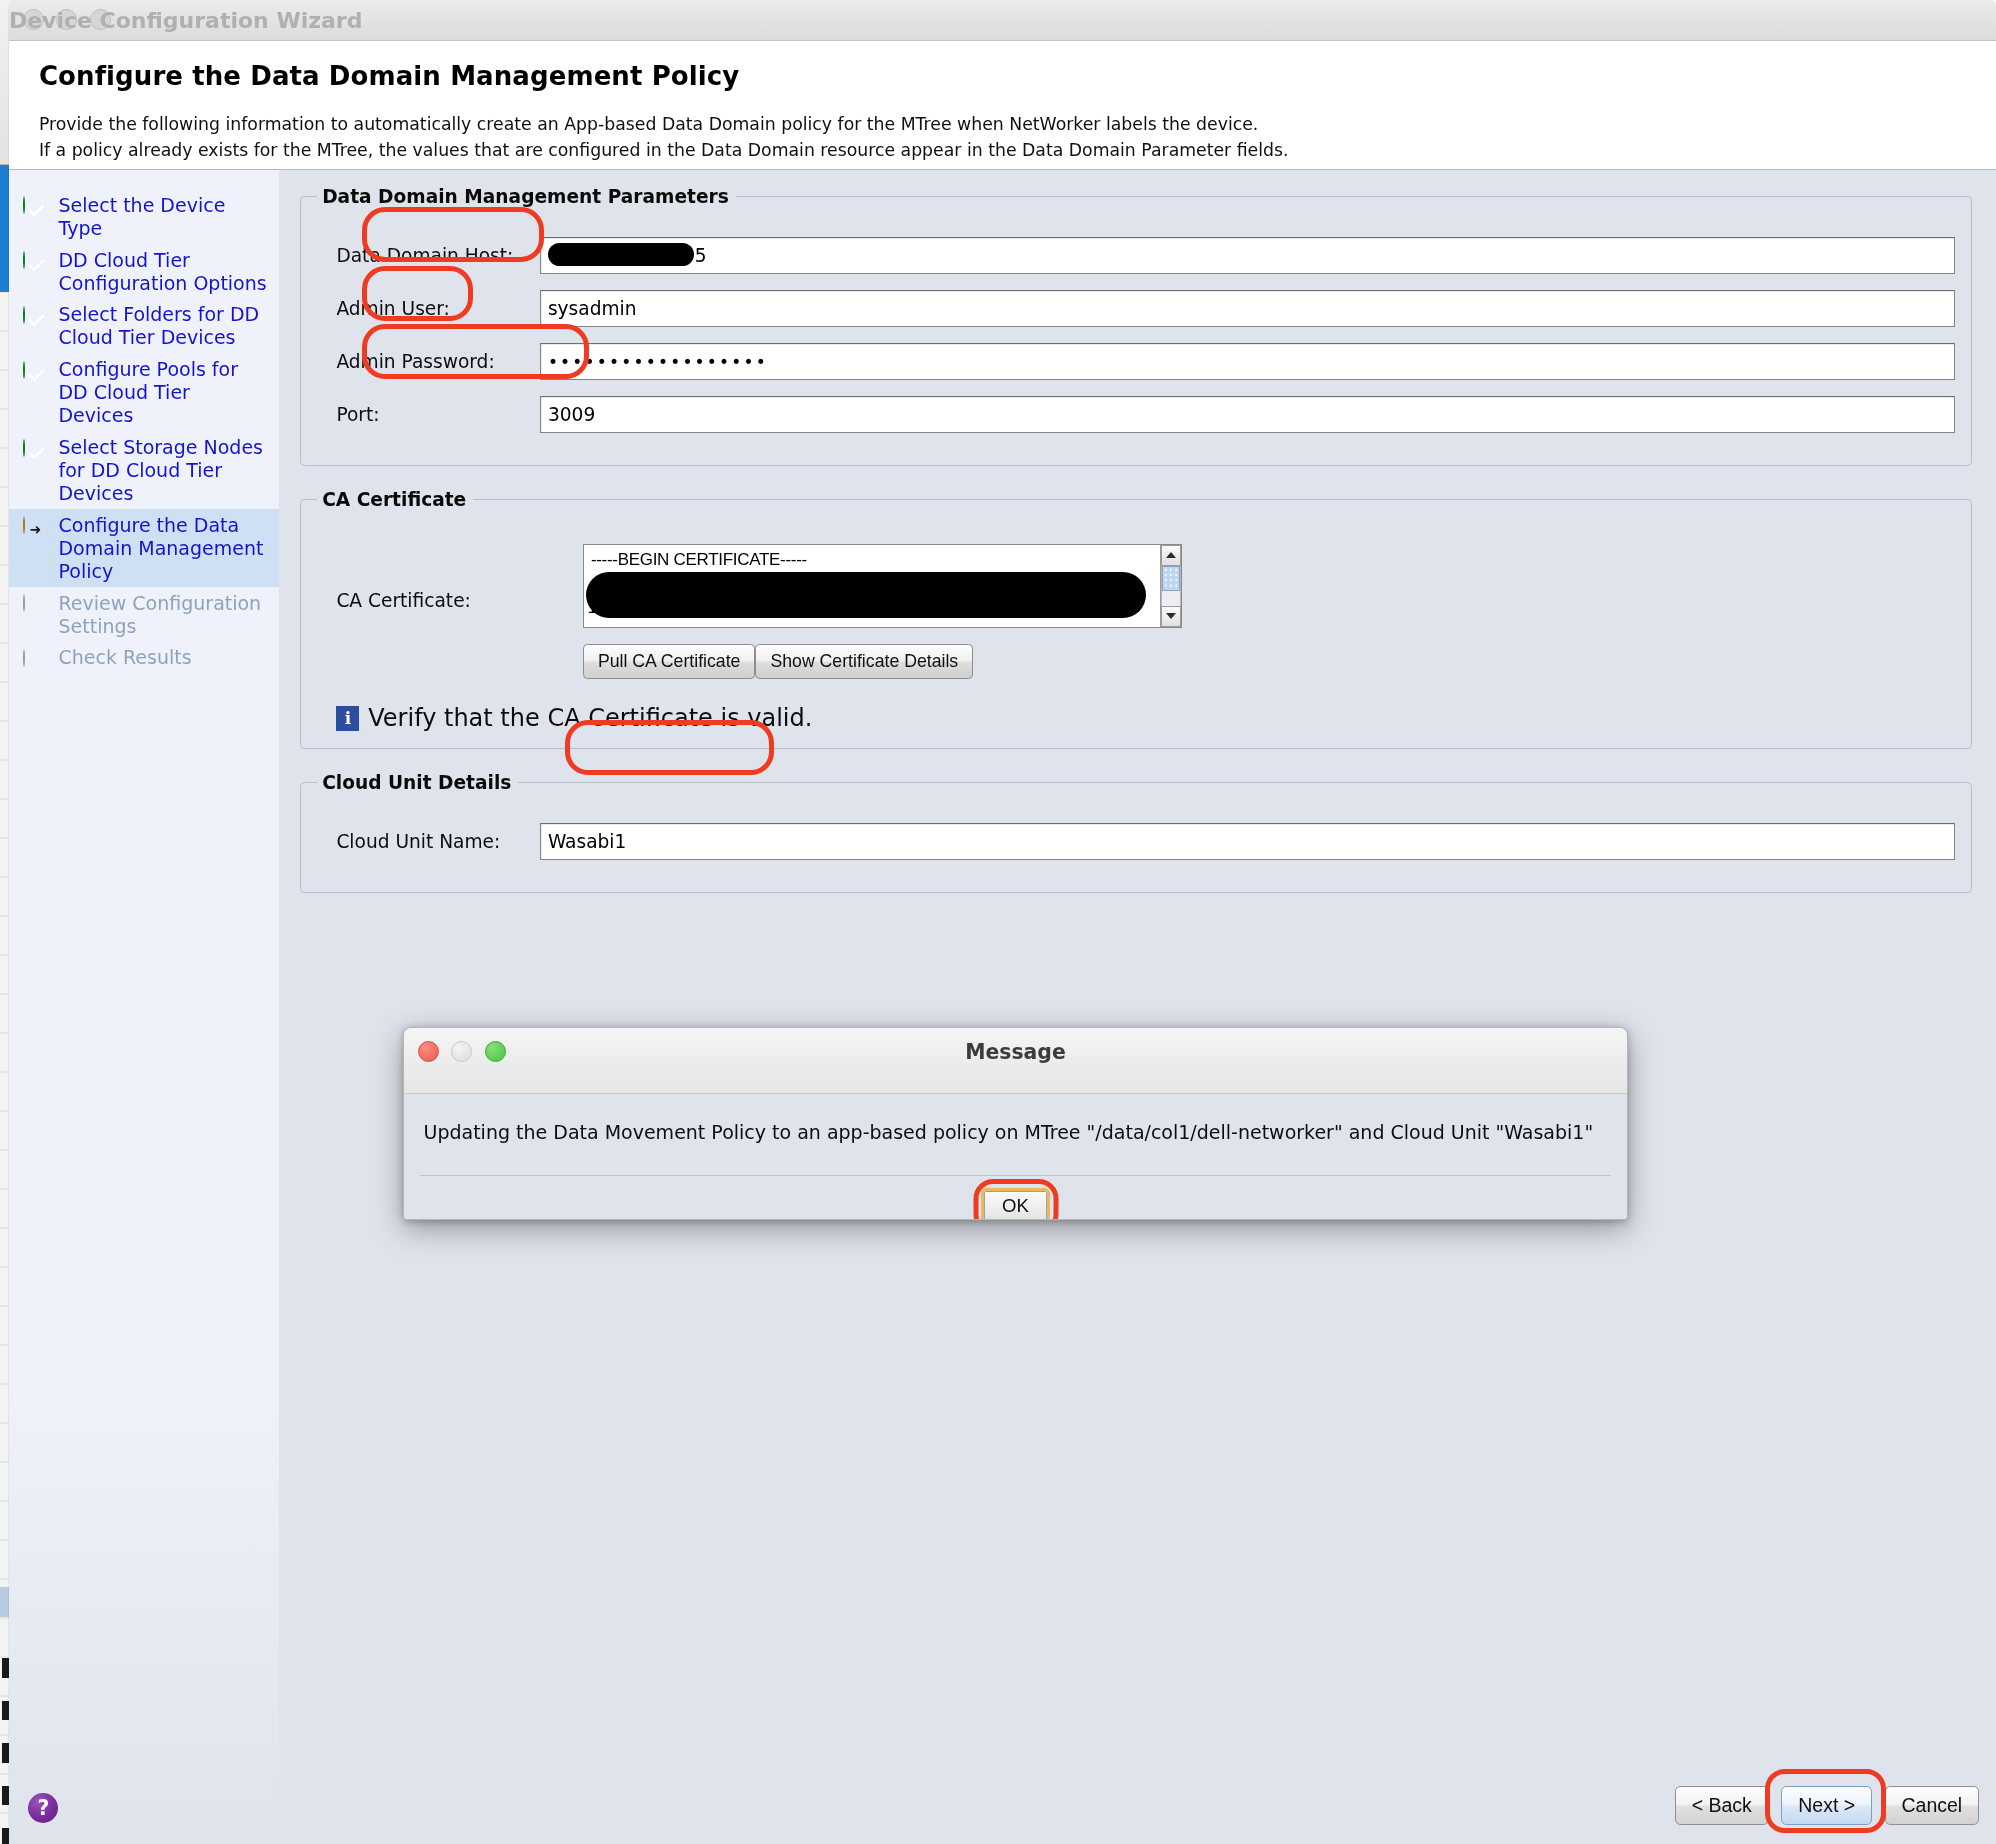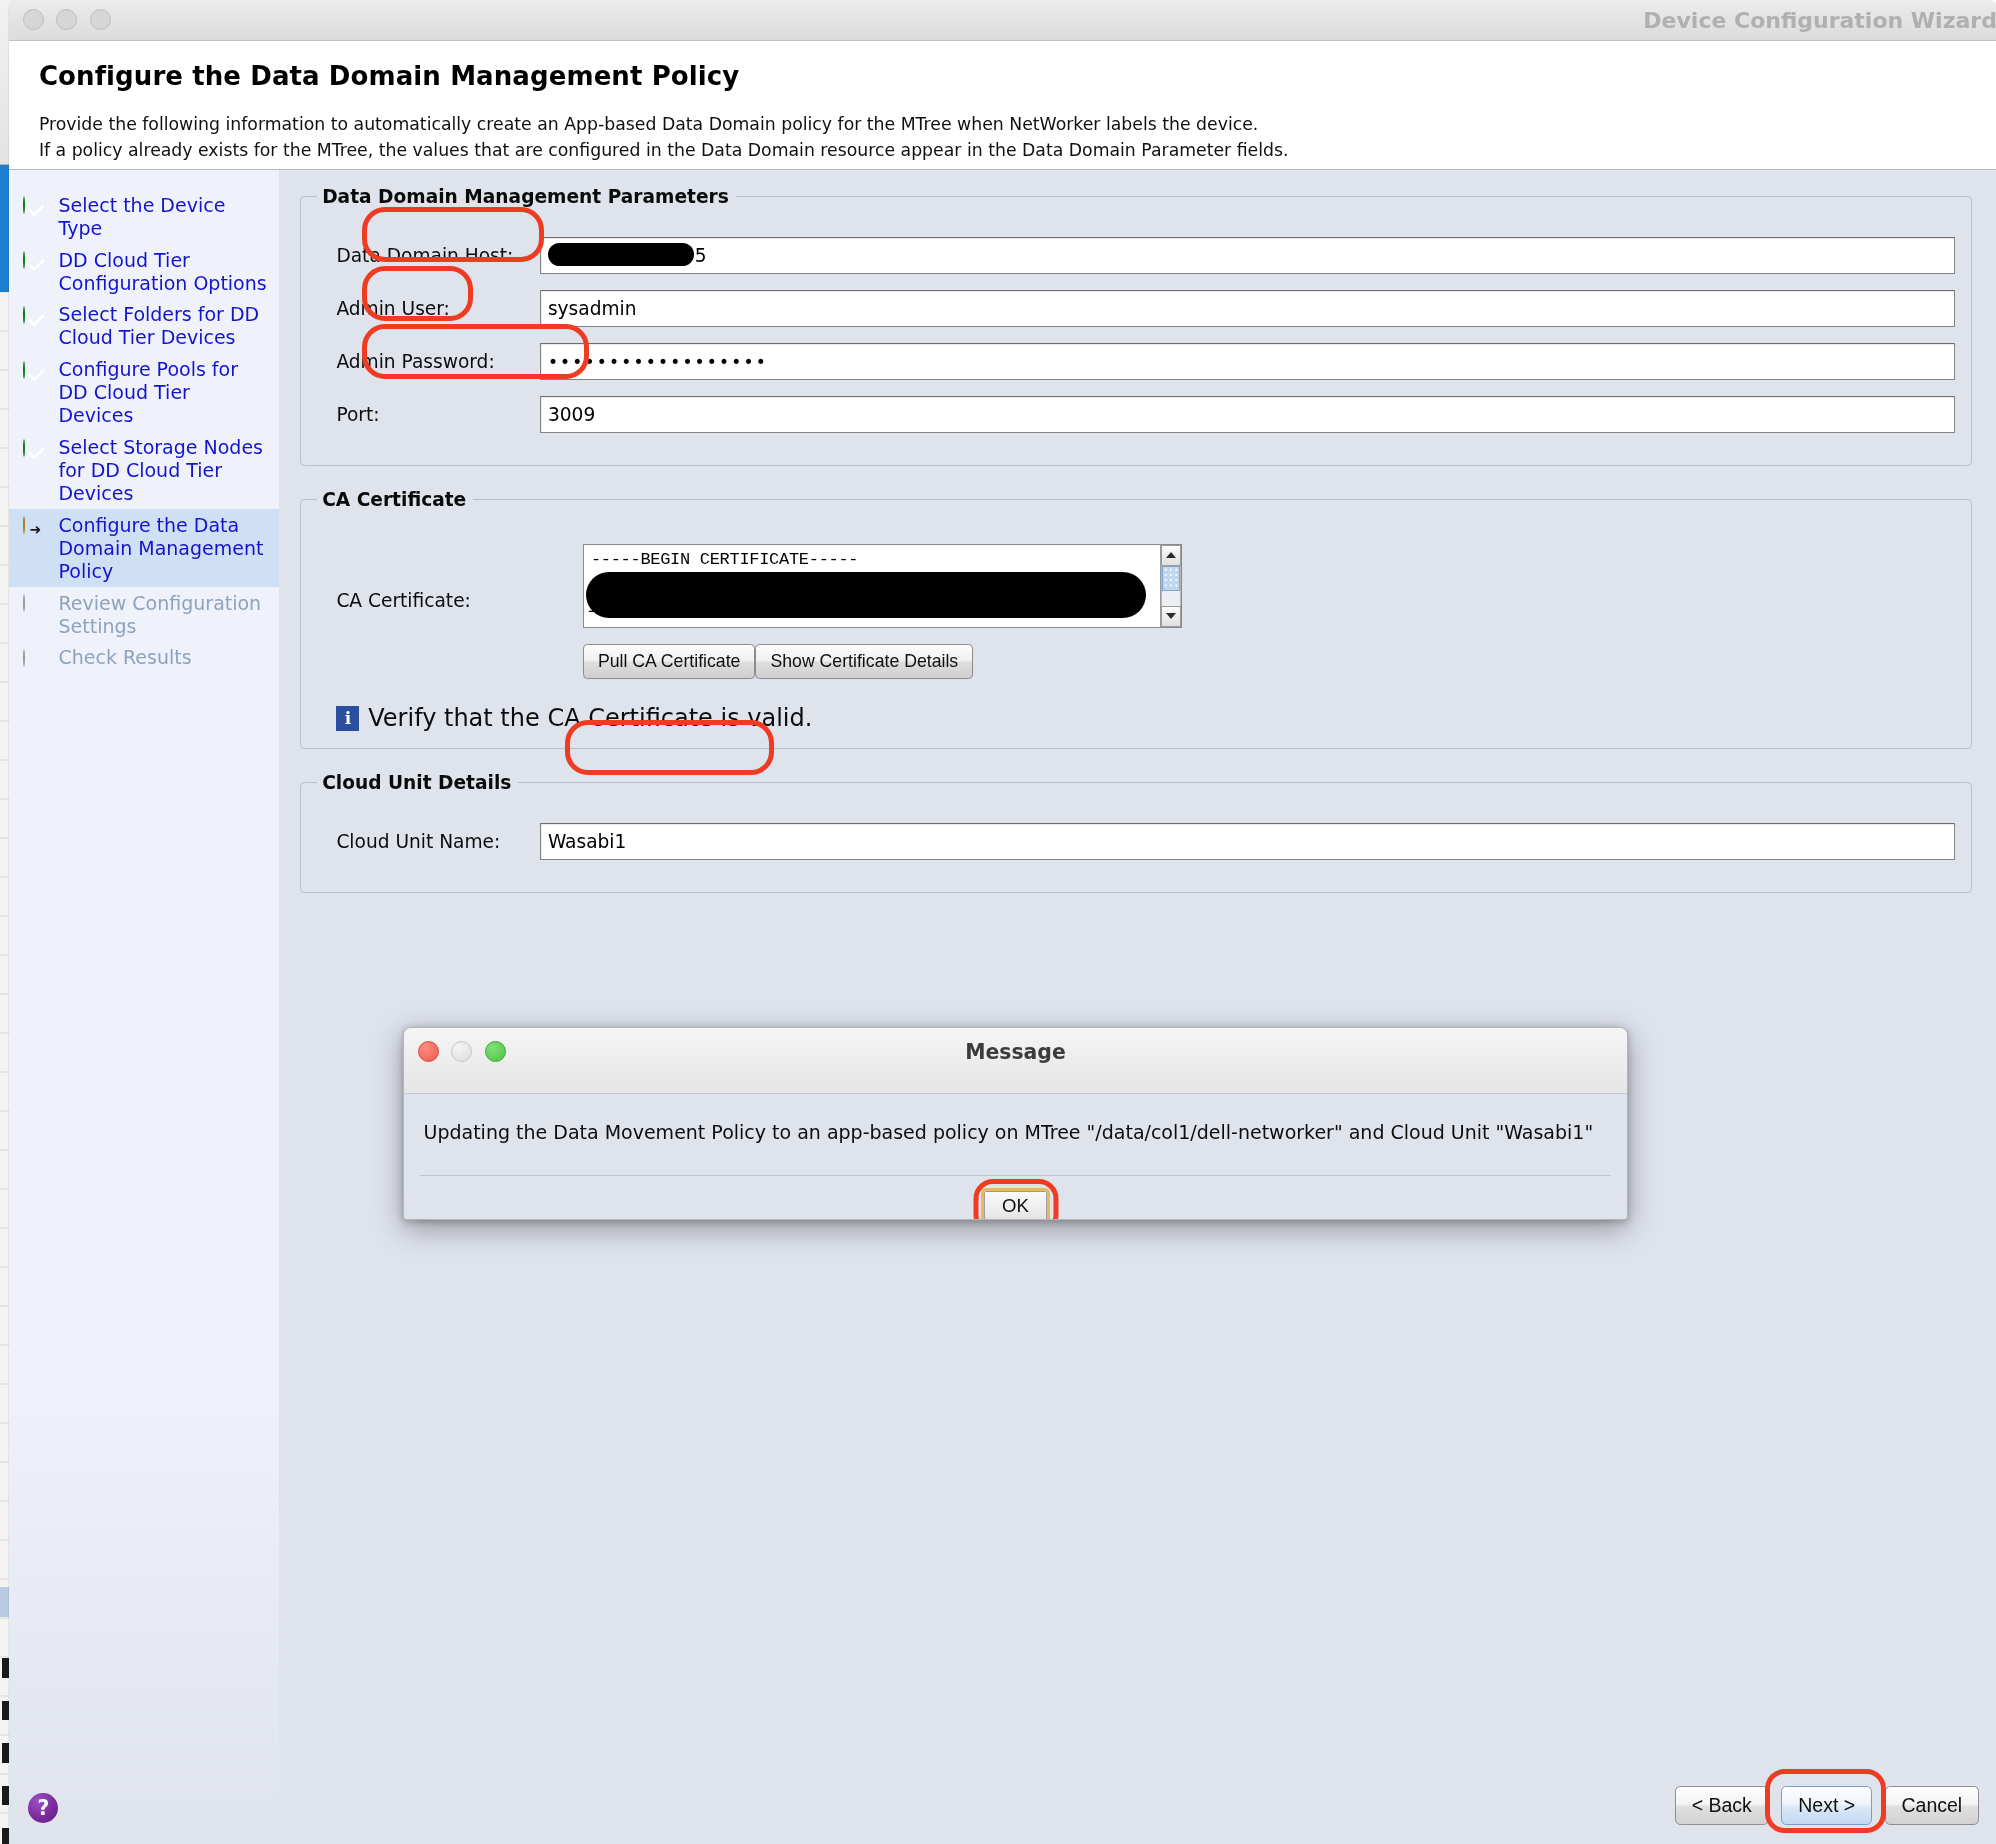--- a/index.html
+++ b/index.html
@@ -36,21 +36,21 @@
     border-radius: 8.9px 8.9px 0 0;
     overflow: hidden;
     box-shadow: 0 0 1.8px rgba(0,0,0,.25);
   }
   #titlebar {
     position: relative; height: 41px;
     background: linear-gradient(to bottom,#ececec 0%,#e3e3e3 50%,#dcdcdc 100%);
     border-bottom: 0.9px solid #c2c2c2;
   }
   #titlebar .title {
-    position:absolute; left:0; right:0; top:0; line-height:41px; text-align:right;
+    position:absolute; left:0; right:0; top:0; line-height:41px; text-align:left;
     font-size: 22px; font-weight: 700; color: #b0b0b0;
     font-family: "DejaVu Sans", "Liberation Sans", sans-serif;
   }
   .tl-dots { position:absolute; left:14px; top:8.9px; display:flex; gap:12.4px; }
   .tl-dot { width:21px; height:21px; border-radius:50%; }
   .tl-dot.inactive { background:#d6d6d6; border:0.9px solid #bcbcbc; }
 
   
   #header { background:#ffffff; padding: 19.5px 30px 0 30px; height: 124px; }
   #page-title { font-size: 26px; font-weight: 700; color:#000; letter-spacing:0.1px; }
@@ -147,21 +147,21 @@
   .carow { display:flex; align-items:flex-start; margin: 19.5px 0 0 0; }
   .carow .lbl { width:266px; flex:0 0 266px; font-size:18.6px; color:#0c0c0c; padding-left:19.5px; padding-top:46px;}
   .cabox-wrap { position:relative; width: 599px; }
   .cabox {
     height: 84px; background:#fff; border:0.9px solid #8a8a8a;
     display:flex; overflow:hidden;
   }
   .catext {
     flex:1; padding: 3.5px 5.3px 0 7px; font-size: 17px; line-height: 24px;
     color:#000; overflow:hidden; position:relative;
-    font-family: Liberation Mono, monospace;
+    font-family: Liberation Sans, sans-serif;
   }
   .cert-line1 { letter-spacing: -0.3px; }
   .cert-redact-big {
     position:absolute; left:1.8px; top:27.5px; width:560px; height:46px;
     background:#000; border-radius: 23px;
   }
   .cert-line3 { position:absolute; left:3.5px; top:51px; color:#000; }
   .cascroll { width: 21px; flex:0 0 21px; border-left:0.9px solid #9a9a9a;
               background:#dfe3ec; display:flex; flex-direction:column; }
   .sb-btn { height: 21px; background: linear-gradient(to bottom,#fbfbfb,#e0e0e0);

